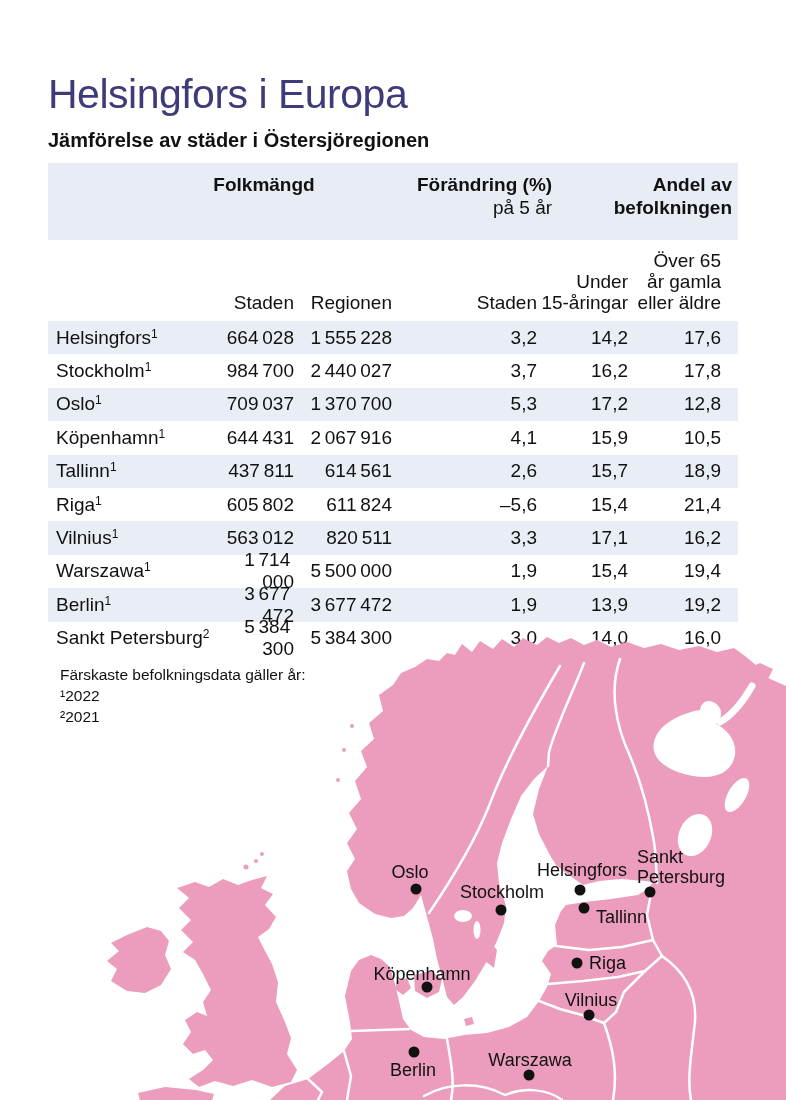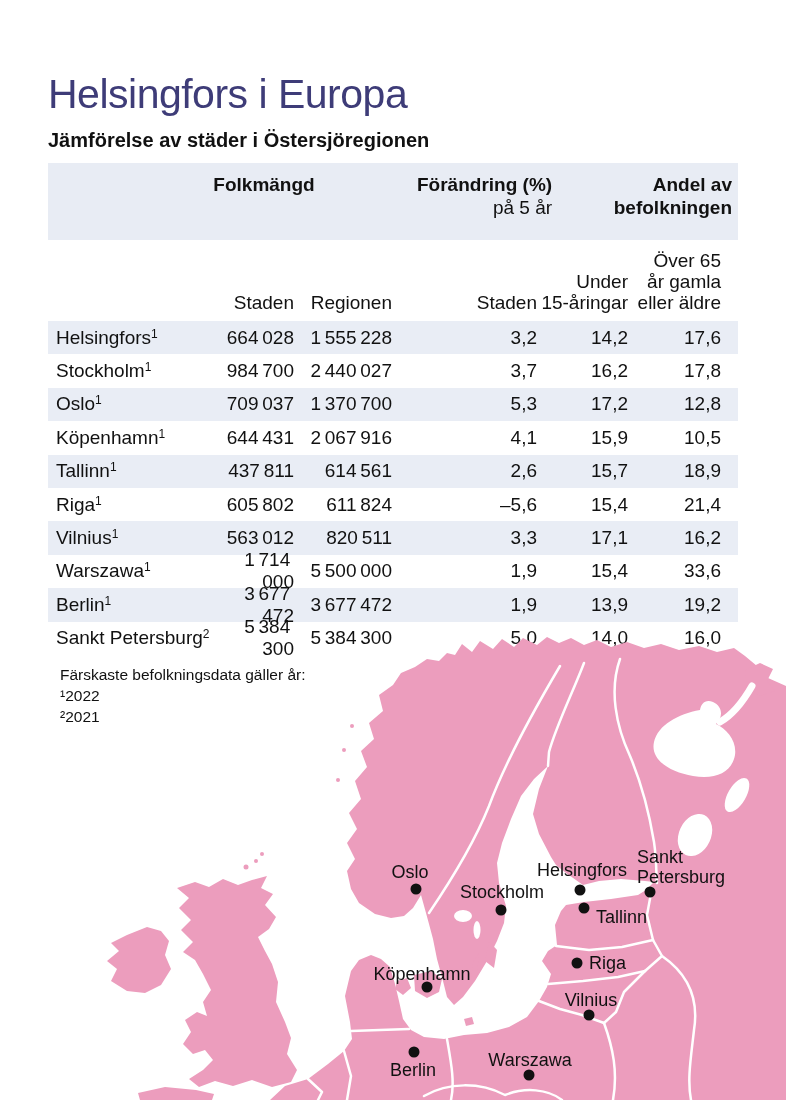--- a/index.html
+++ b/index.html
@@ -146,37 +146,37 @@
       <div class="c c5">17,1</div>
       <div class="c c6">16,2</div>
     </div>
 
     <div class="trow">
       <div class="c c1"><span class="nm">Warszawa</span><sup class="fn">1</sup></div>
       <div class="c c2">1 714 000</div>
       <div class="c c3">5 500 000</div>
       <div class="c c4">1,9</div>
       <div class="c c5">15,4</div>
-      <div class="c c6">33,6</div>
+      <div class="c c6">19,4</div>
     </div>
 
     <div class="trow alt">
       <div class="c c1"><span class="nm">Berlin</span><sup class="fn">1</sup></div>
       <div class="c c2">3 677 472</div>
       <div class="c c3">3 677 472</div>
       <div class="c c4">1,9</div>
       <div class="c c5">13,9</div>
       <div class="c c6">19,2</div>
     </div>
 
     <div class="trow">
       <div class="c c1"><span class="nm">Sankt Petersburg</span><sup class="fn">2</sup></div>
       <div class="c c2">5 384 300</div>
       <div class="c c3">5 384 300</div>
-      <div class="c c4">5,0</div>
+      <div class="c c4">3,0</div>
       <div class="c c5">14,0</div>
       <div class="c c6">16,0</div>
     </div>
   </div>
   </div>
 
   <div class="footnote">
     <div>Färskaste befolkningsdata gäller år:</div>
     <div>¹2022</div>
     <div>²2021</div>

